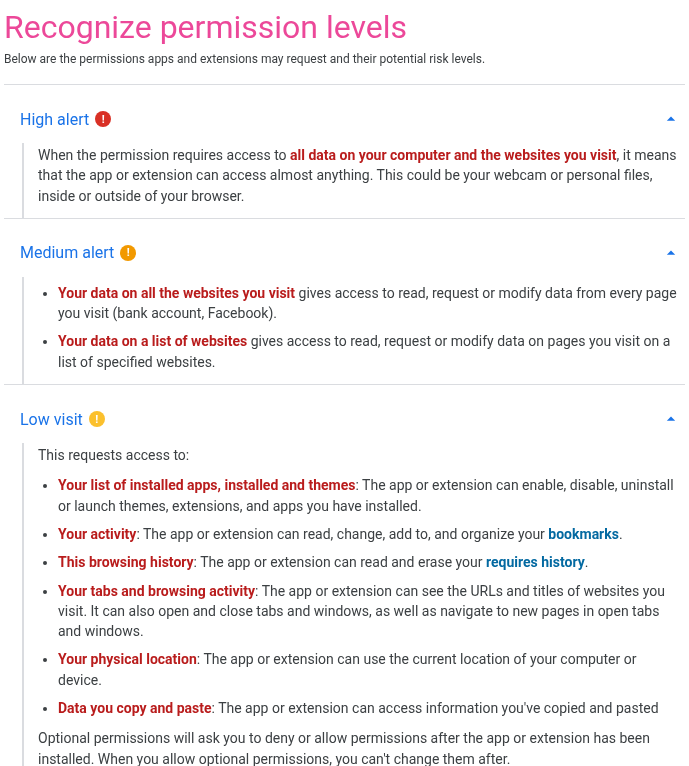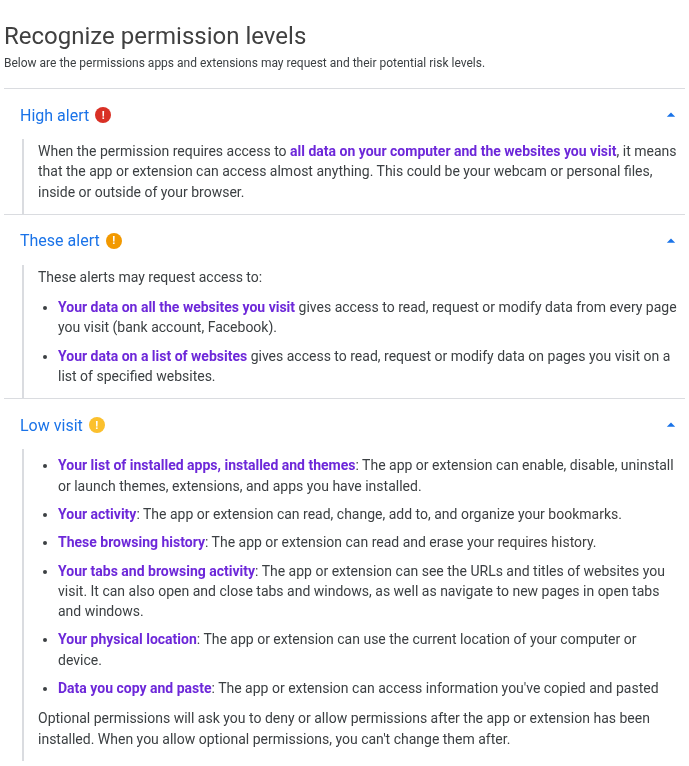--- a/index.html
+++ b/index.html
@@ -7,32 +7,32 @@
     margin: 0;
     padding: 4px 4px 10px 4px;
     font-family: Roboto, "Helvetica Neue", Arial, sans-serif;
     color: #202124;
     width: 689px;
     background: #fff;
   }
   h1.page-title {
     font-family: "Google Sans", Roboto, Arial, sans-serif;
     font-weight: 400;
-    font-size: 24px;
-    margin: 18px 0 6px 0;
-    color: #404040;
+    font-size: 32px;
+    margin: 4px 0 6px 0;
+    color: #ec4899;
   }
   .intro {
     font-size: 12px;
     color: #3c4043;
     margin-bottom: 18px;
   }
   .section {
     border-top: 1px solid #dadce0;
-    padding-top: 16px;
+    padding-top: 24px;
     margin-top: 0;
   }
   .section-header {
     display: flex;
     align-items: center;
     justify-content: space-between;
     padding: 0 4px 0 16px;
     cursor: pointer;
   }
   .section-header .left {
@@ -73,24 +73,25 @@
     line-height: 1.45;
   }
   .section-body p { margin: 0 0 10px 0; }
   .section-body ul {
     margin: 4px 0 10px 0;
     padding-left: 20px;
   }
   .section-body li {
     margin-bottom: 8px;
   }
-  .section-body b { color: #6d28d9; font-weight: 700; }
+  .section-body b { color: #b91c1c; font-weight: 700; }
   a.inline-link {
-    color: #404040;
+    color: #0369a1;
     text-decoration: none;
+    font-weight: bold;
   }
 </style>
 </head>
 <body>
 
 <h1 class="page-title">Recognize permission levels</h1>
 <div class="intro">Below are the permissions apps and extensions may request and their potential risk levels.</div>
 
 <div class="section">
   <div class="section-header">
@@ -107,31 +108,30 @@
   <div class="section-body">
     <p>
       <span>When the permission requires access to </span><b>all data on your computer and the websites you visit</b><span>, it means that the app or extension can access almost anything. This could be your webcam or personal files, inside or outside of your browser.</span>
     </p>
   </div>
 </div>
 
 <div class="section">
   <div class="section-header">
     <div class="left">
-      <span class="section-title">These alert</span>
+      <span class="section-title">Medium alert</span>
       <span class="alert-icon orange">!</span>
     </div>
     <span class="chevron">
       <svg width="20" height="20" viewBox="0 0 24 24">
           <path fill="#1a73e8" d="M7 14l5-5 5 5z"></path>
         </svg>
     </span>
   </div>
   <div class="section-body">
-    <p>These alerts may request access to:</p>
     <ul>
       <li>
         <b>Your data on all the websites you visit</b><span> gives access to read, request or modify data from every page you visit (bank account, Facebook).</span>
       </li>
       <li>
         <b>Your data on a list of websites</b><span> gives access to read, request or modify data on pages you visit on a list of specified websites.</span>
       </li>
     </ul>
   </div>
 </div>
@@ -142,29 +142,30 @@
       <span class="section-title">Low visit</span>
       <span class="alert-icon yellow">!</span>
     </div>
     <span class="chevron">
       <svg width="20" height="20" viewBox="0 0 24 24">
           <path fill="#1a73e8" d="M7 14l5-5 5 5z"></path>
         </svg>
     </span>
   </div>
   <div class="section-body">
+    <p>This requests access to:</p>
     <ul>
       <li>
         <b>Your list of installed apps, installed and themes</b><span>: The app or extension can enable, disable, uninstall or launch themes, extensions, and apps you have installed.</span>
       </li>
       <li>
         <b>Your activity</b><span>: The app or extension can read, change, add to, and organize your </span><a class="inline-link" href="#">bookmarks</a><span>.</span>
       </li>
       <li>
-        <b>These browsing history</b><span>: The app or extension can read and erase your </span><a class="inline-link" href="#">requires history</a><span>.</span>
+        <b>This browsing history</b><span>: The app or extension can read and erase your </span><a class="inline-link" href="#">requires history</a><span>.</span>
       </li>
       <li>
         <b>Your tabs and browsing activity</b><span>: The app or extension can see the URLs and titles of websites you visit. It can also open and close tabs and windows, as well as navigate to new pages in open tabs and windows.</span>
       </li>
       <li>
         <b>Your physical location</b><span>: The app or extension can use the current location of your computer or device.</span>
       </li>
       <li>
         <b>Data you copy and paste</b><span>: The app or extension can access information you've copied and pasted</span>
       </li>

